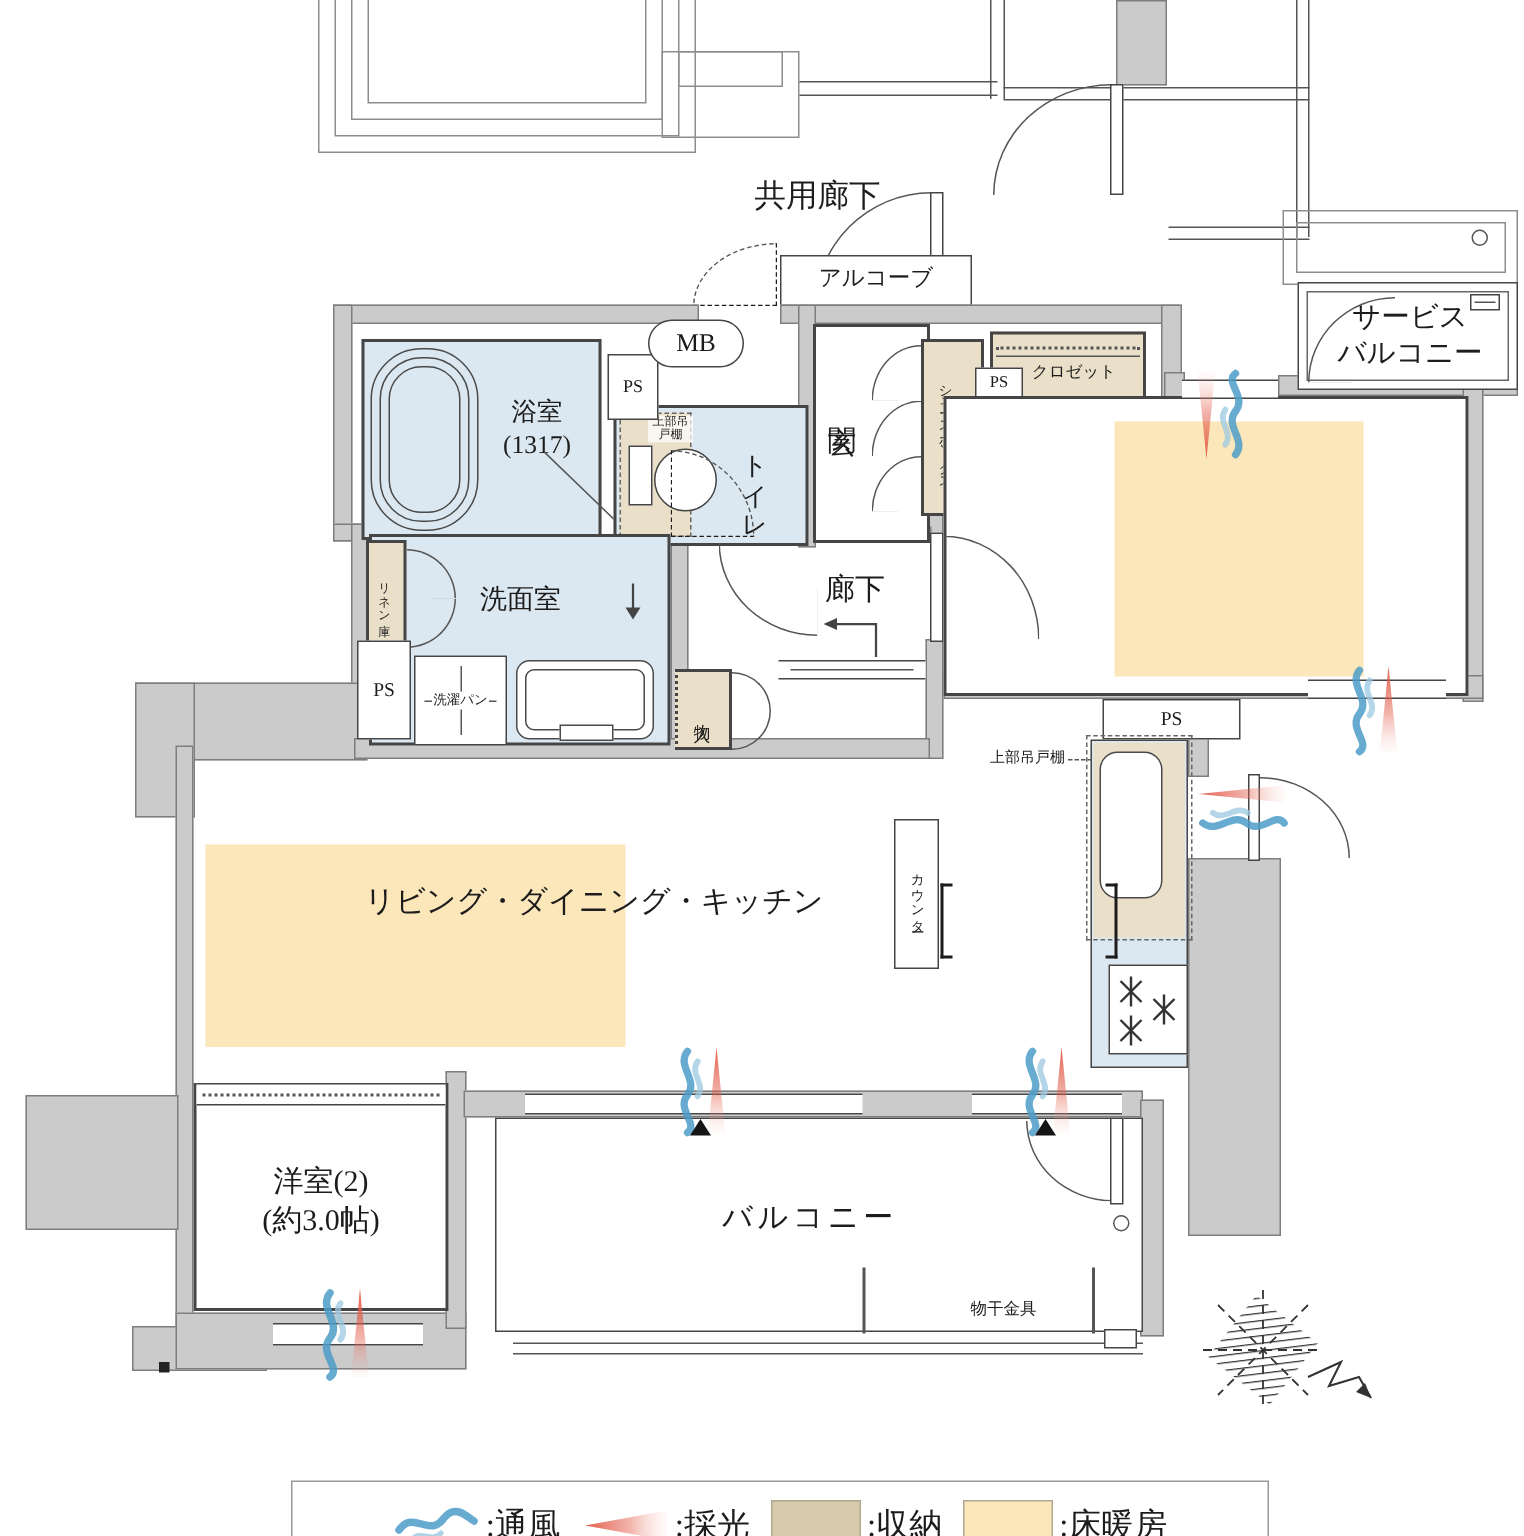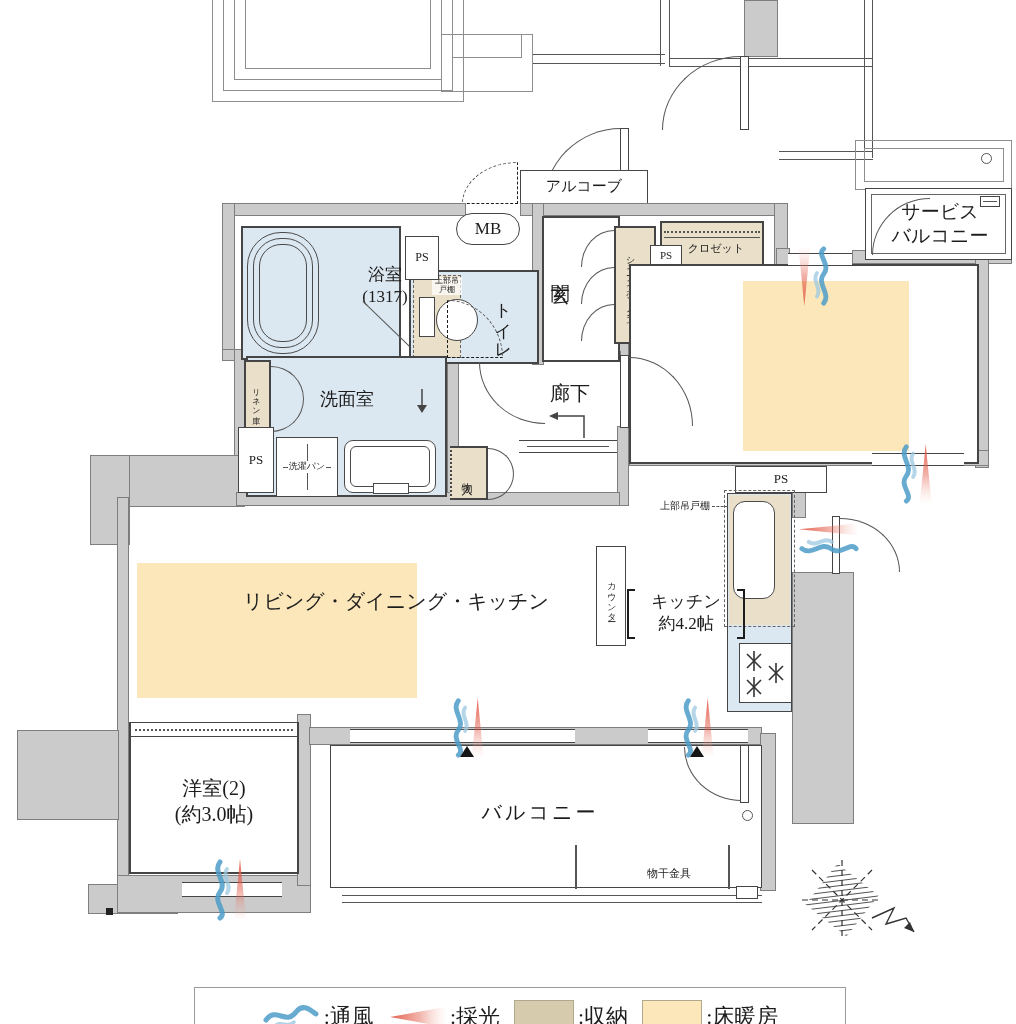--- a/index.html
+++ b/index.html
@@ -79,20 +79,21 @@
   <div class="a line" style="left:669px;top:58px;width:204px;height:1px;"></div>
   <div class="a line" style="left:669px;top:66px;width:204px;height:1px;"></div>
   <div class="a line" style="left:864px;top:0;width:1px;height:158px;"></div>
   <div class="a line" style="left:872px;top:0;width:1px;height:158px;"></div>
   <div class="a line" style="left:779px;top:151px;width:94px;height:1px;"></div>
   <div class="a line" style="left:779px;top:159px;width:94px;height:1px;"></div>
   <div class="a outl" style="left:855px;top:140px;width:157px;height:50px;"></div>
   <div class="a outl" style="left:864px;top:148px;width:140px;height:34px;"></div>
   <div class="a circ" style="left:981px;top:153px;width:11px;height:11px;"></div>
 
+  <div class="a lbl" style="left:460px;top:117px;width:170px;font-size:21px;">共用廊下</div>
 
   <div class="a arc tl" style="left:543px;top:128px;width:78px;height:78px;"></div>
   <div class="a leaf" style="left:620px;top:128px;width:9px;height:78px;"></div>
   <div class="a arc tl dashed" style="left:462px;top:162px;width:56px;height:42px;"></div>
   <div class="a arc tl" style="left:662px;top:56px;width:79px;height:74px;"></div>
   <div class="a leaf" style="left:740px;top:56px;width:9px;height:74px;"></div>
 
   <div class="a box" style="left:520px;top:170px;width:128px;height:34px;border-width:1px;">
     <span class="lbl" style="font-size:15px;">アルコーブ</span>
   </div>
@@ -124,21 +125,21 @@
   <div class="a wall" style="left:792px;top:466px;width:14px;height:52px;"></div>
   <div class="a wall" style="left:792px;top:572px;width:62px;height:252px;"></div>
   <div class="a wall" style="left:760px;top:733px;width:16px;height:158px;"></div>
   <div class="a line" style="left:106px;top:908px;width:7px;height:7px;background:#222;"></div>
 
   <div class="a room water" style="left:241px;top:226px;width:160px;height:134px;"></div>
   <div class="a" style="left:247px;top:232px;width:72px;height:122px;border:1.5px solid #4a4a4a;border-radius:34px;">
     <div style="position:absolute;inset:5px;border:1px solid #4a4a4a;border-radius:28px;"></div>
     <div style="position:absolute;inset:11px;border:1px solid #4a4a4a;border-radius:22px;"></div>
   </div>
-  <div class="a lbl" style="left:318px;top:264px;width:80px;font-size:17px;margin-left:27px;">
+  <div class="a lbl" style="left:318px;top:264px;width:80px;font-size:17px;">
     <div>浴室</div>
       <div>(1317)</div>
   </div>
   <div class="a line" style="left:352px;top:328px;width:78px;height:1px;transform:rotate(44deg);"></div>
 
   <div class="a room water" style="left:409px;top:270px;width:130px;height:94px;"></div>
   <div class="a stor dashed" style="left:413px;top:275px;width:48px;height:83px;border:1.2px dashed #666;"></div>
   <div class="a box" style="left:419px;top:297px;width:16px;height:40px;border-width:1.2px;"></div>
   <div class="a" style="left:436px;top:299px;width:42px;height:42px;border:1.2px solid #454545;border-radius:50%;background:#fff;"></div>
   <div class="a lbl wrap" style="left:432px;top:277px;width:30px;font-size:8px;line-height:1.1;background:rgba(255,255,255,.7);">上部吊戸棚</div>
@@ -164,21 +165,21 @@
   </div>
   <svg class="a" style="left:683px;top:266px;" width="34" height="40" viewBox="0 0 34 40">
     <polyline points="4,2 15,38" fill="none" stroke="#555" stroke-width="1.2"></polyline>
     <polyline points="12,2 20,38" fill="none" stroke="#555" stroke-width="1.2"></polyline>
     <polyline points="20,2 22,36" fill="none" stroke="#555" stroke-width="1.2"></polyline>
   </svg>
 
   <div class="a box" style="left:405px;top:236px;width:34px;height:44px;">
     <span class="lbl" style="font-size:12px;">PS</span>
   </div>
-  <div class="a box" style="left:456px;top:213px;width:64px;height:32px;border-radius:19px;">
+  <div class="a box" style="left:432px;top:213px;width:64px;height:32px;border-radius:19px;">
     <span class="lbl" style="font-size:17px;">MB</span>
   </div>
 
   <div class="a box" style="left:865px;top:188px;width:147px;height:72px;border-width:1.5px;"></div>
   <div class="a outl" style="left:871px;top:194px;width:135px;height:60px;border-color:#666;"></div>
   <div class="a lbl" style="left:880px;top:200px;width:120px;font-size:19px;">
     <div>サービス</div>
       <div>バルコニー</div>
   </div>
   <div class="a box" style="left:980px;top:196px;width:20px;height:11px;border-width:1px;">
@@ -248,24 +249,20 @@
       <line x1="28" y1="20" x2="42" y2="34"></line>
         <line x1="42" y1="20" x2="28" y2="34"></line>
         <line x1="35" y1="17" x2="35" y2="37"></line>
       <line x1="6" y1="34" x2="20" y2="48"></line>
         <line x1="20" y1="34" x2="6" y2="48"></line>
         <line x1="13" y1="31" x2="13" y2="51"></line>
     </g>
   </svg>
   <div class="a box" style="left:596px;top:546px;width:30px;height:100px;border-width:1.2px;">
     <span class="lbl v" style="font-size:9px;letter-spacing:0;">カウンター</span>
-  </div>
-  <div class="a lbl" style="left:636px;top:591px;width:100px;font-size:17px;">
-    <div>キッチン</div>
-      <div>約4.2帖</div>
   </div>
   <div class="a brkt l" style="left:627px;top:589px;height:50px;"></div>
   <div class="a brkt r" style="left:737px;top:589px;height:50px;"></div>
   <div class="a arc tr" style="left:840px;top:518px;width:60px;height:54px;"></div>
   <div class="a leaf" style="left:832px;top:516px;width:8px;height:58px;"></div>
 
   <div class="a heat" style="left:137px;top:563px;width:280px;height:135px;"></div>
   <div class="a lbl" style="left:240px;top:589px;width:312px;font-size:20px;">
     <div>リビング・ダイニング・キッチン</div>
   </div>

